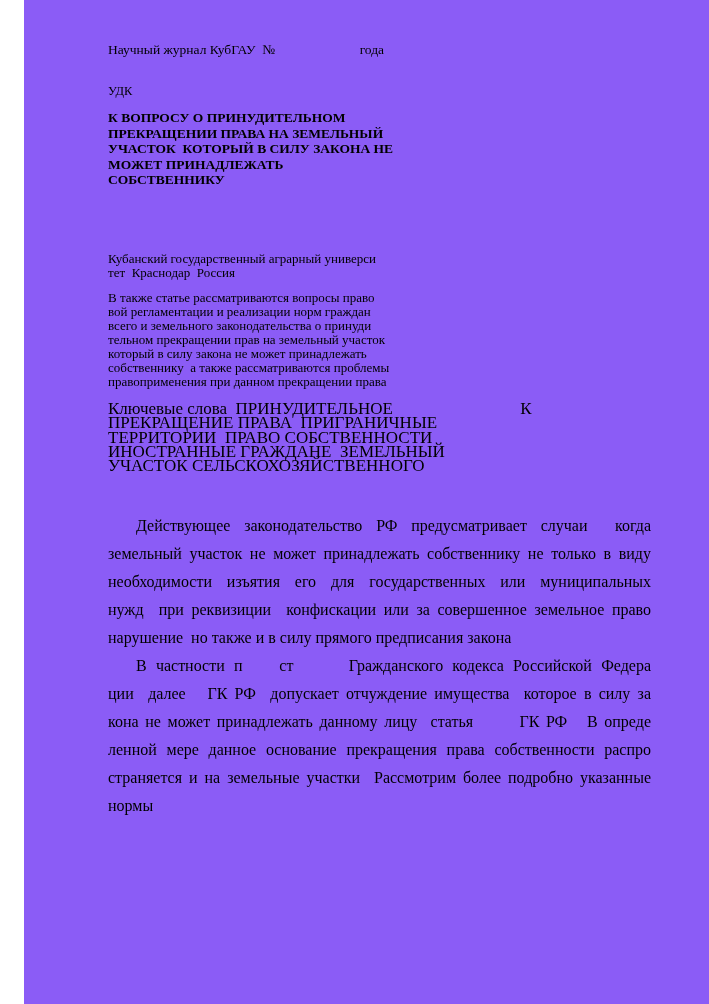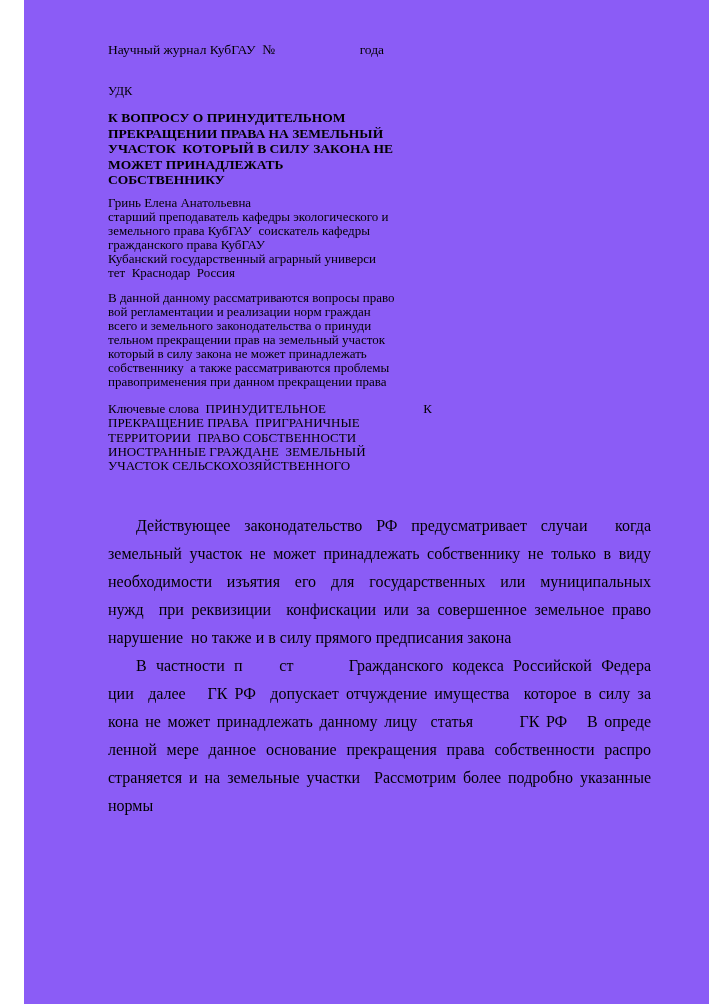--- a/index.html
+++ b/index.html
@@ -29,21 +29,21 @@
   .affil {
     position: absolute; left: 84px; top: 252px; width: 290px;
     font-size: 13px; line-height: 14px; 
   }
   .abstract {
     position: absolute; left: 84px; top: 291px; width: 290px;
     font-size: 13px; line-height: 14px;
   }
   .keywords {
     position: absolute; left: 84px; top: 402px; width: 290px;
-    font-size: 13px; line-height: 14.3px;
+    font-size: 17px; line-height: 14.3px;
   }
   .col-ln { white-space: nowrap; }
 
   .bodytext {
     position: absolute; left: 84px; top: 512px; width: 543px;
     font-size: 16px; line-height: 28px;
   }
   .para { margin: 0; }
   .para .bline { text-align: justify; text-align-last: justify; }
   .para .bline:first-child { padding-left: 28px; }
@@ -55,32 +55,26 @@
 <div class="page">
   <div class="header">Научный журнал КубГАУ&nbsp;&nbsp;№&nbsp;&nbsp;&nbsp;&nbsp;&nbsp;&nbsp;&nbsp;&nbsp;&nbsp;&nbsp;&nbsp;&nbsp;&nbsp;&nbsp;&nbsp;&nbsp;&nbsp;&nbsp;&nbsp;&nbsp;&nbsp;&nbsp;&nbsp;&nbsp;&nbsp;года</div>
   <div class="udk">УДК</div>
   <div class="title">
       <div class="col-ln">К ВОПРОСУ О ПРИНУДИТЕЛЬНОМ</div>
       <div class="col-ln">ПРЕКРАЩЕНИИ ПРАВА НА ЗЕМЕЛЬНЫЙ</div>
       <div class="col-ln">УЧАСТОК&nbsp;&nbsp;КОТОРЫЙ В СИЛУ ЗАКОНА НЕ</div>
       <div class="col-ln">МОЖЕТ ПРИНАДЛЕЖАТЬ</div>
       <div class="col-ln">СОБСТВЕННИКУ</div>
     </div>
-  <div class="author">
-      <div class="col-ln">Гринь Елена Анатольевна</div>
-      <div class="col-ln">старший преподаватель кафедры экологического и</div>
-      <div class="col-ln">земельного права КубГАУ&nbsp;&nbsp;соискатель кафедры</div>
-      <div class="col-ln">гражданского права КубГАУ</div>
-    </div>
   <div class="affil">
       <div class="col-ln">Кубанский государственный аграрный универси</div>
       <div class="col-ln">тет&nbsp;&nbsp;Краснодар&nbsp;&nbsp;Россия</div>
     </div>
   <div class="abstract">
-      <div class="col-ln">В данной данному рассматриваются вопросы право</div>
+      <div class="col-ln">В также статье рассматриваются вопросы право</div>
       <div class="col-ln">вой регламентации и реализации норм граждан</div>
       <div class="col-ln">всего и земельного законодательства о принуди</div>
       <div class="col-ln">тельном прекращении прав на земельный участок</div>
       <div class="col-ln">который в силу закона не может принадлежать</div>
       <div class="col-ln">собственнику&nbsp;&nbsp;а также рассматриваются проблемы</div>
       <div class="col-ln">правоприменения при данном прекращении права</div>
     </div>
   <div class="keywords">
       <div class="col-ln">Ключевые слова&nbsp;&nbsp;ПРИНУДИТЕЛЬНОЕ&nbsp;&nbsp;&nbsp;&nbsp;&nbsp;&nbsp;&nbsp;&nbsp;&nbsp;&nbsp;&nbsp;&nbsp;&nbsp;&nbsp;&nbsp;&nbsp;&nbsp;&nbsp;&nbsp;&nbsp;&nbsp;&nbsp;&nbsp;&nbsp;&nbsp;&nbsp;&nbsp;&nbsp;&nbsp;&nbsp;К</div>
       <div class="col-ln">ПРЕКРАЩЕНИЕ ПРАВА&nbsp;&nbsp;ПРИГРАНИЧНЫЕ</div>

